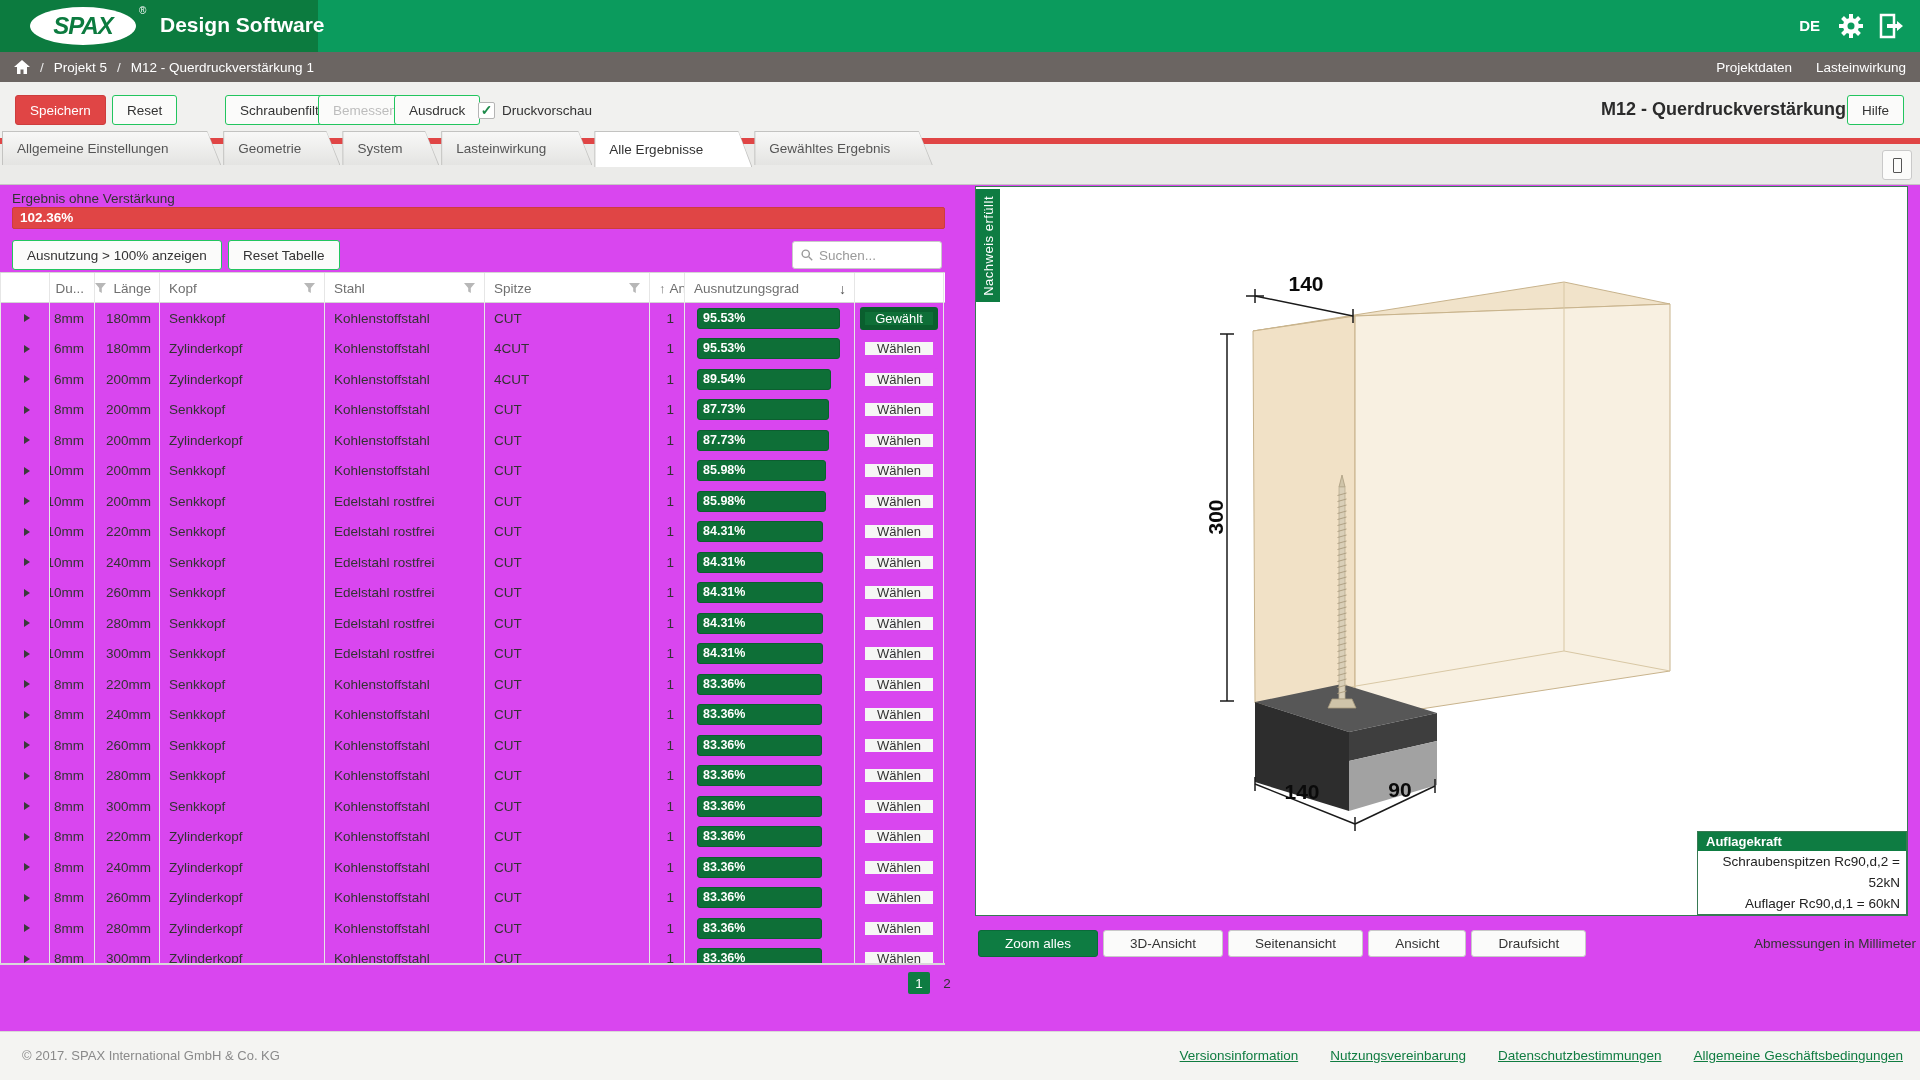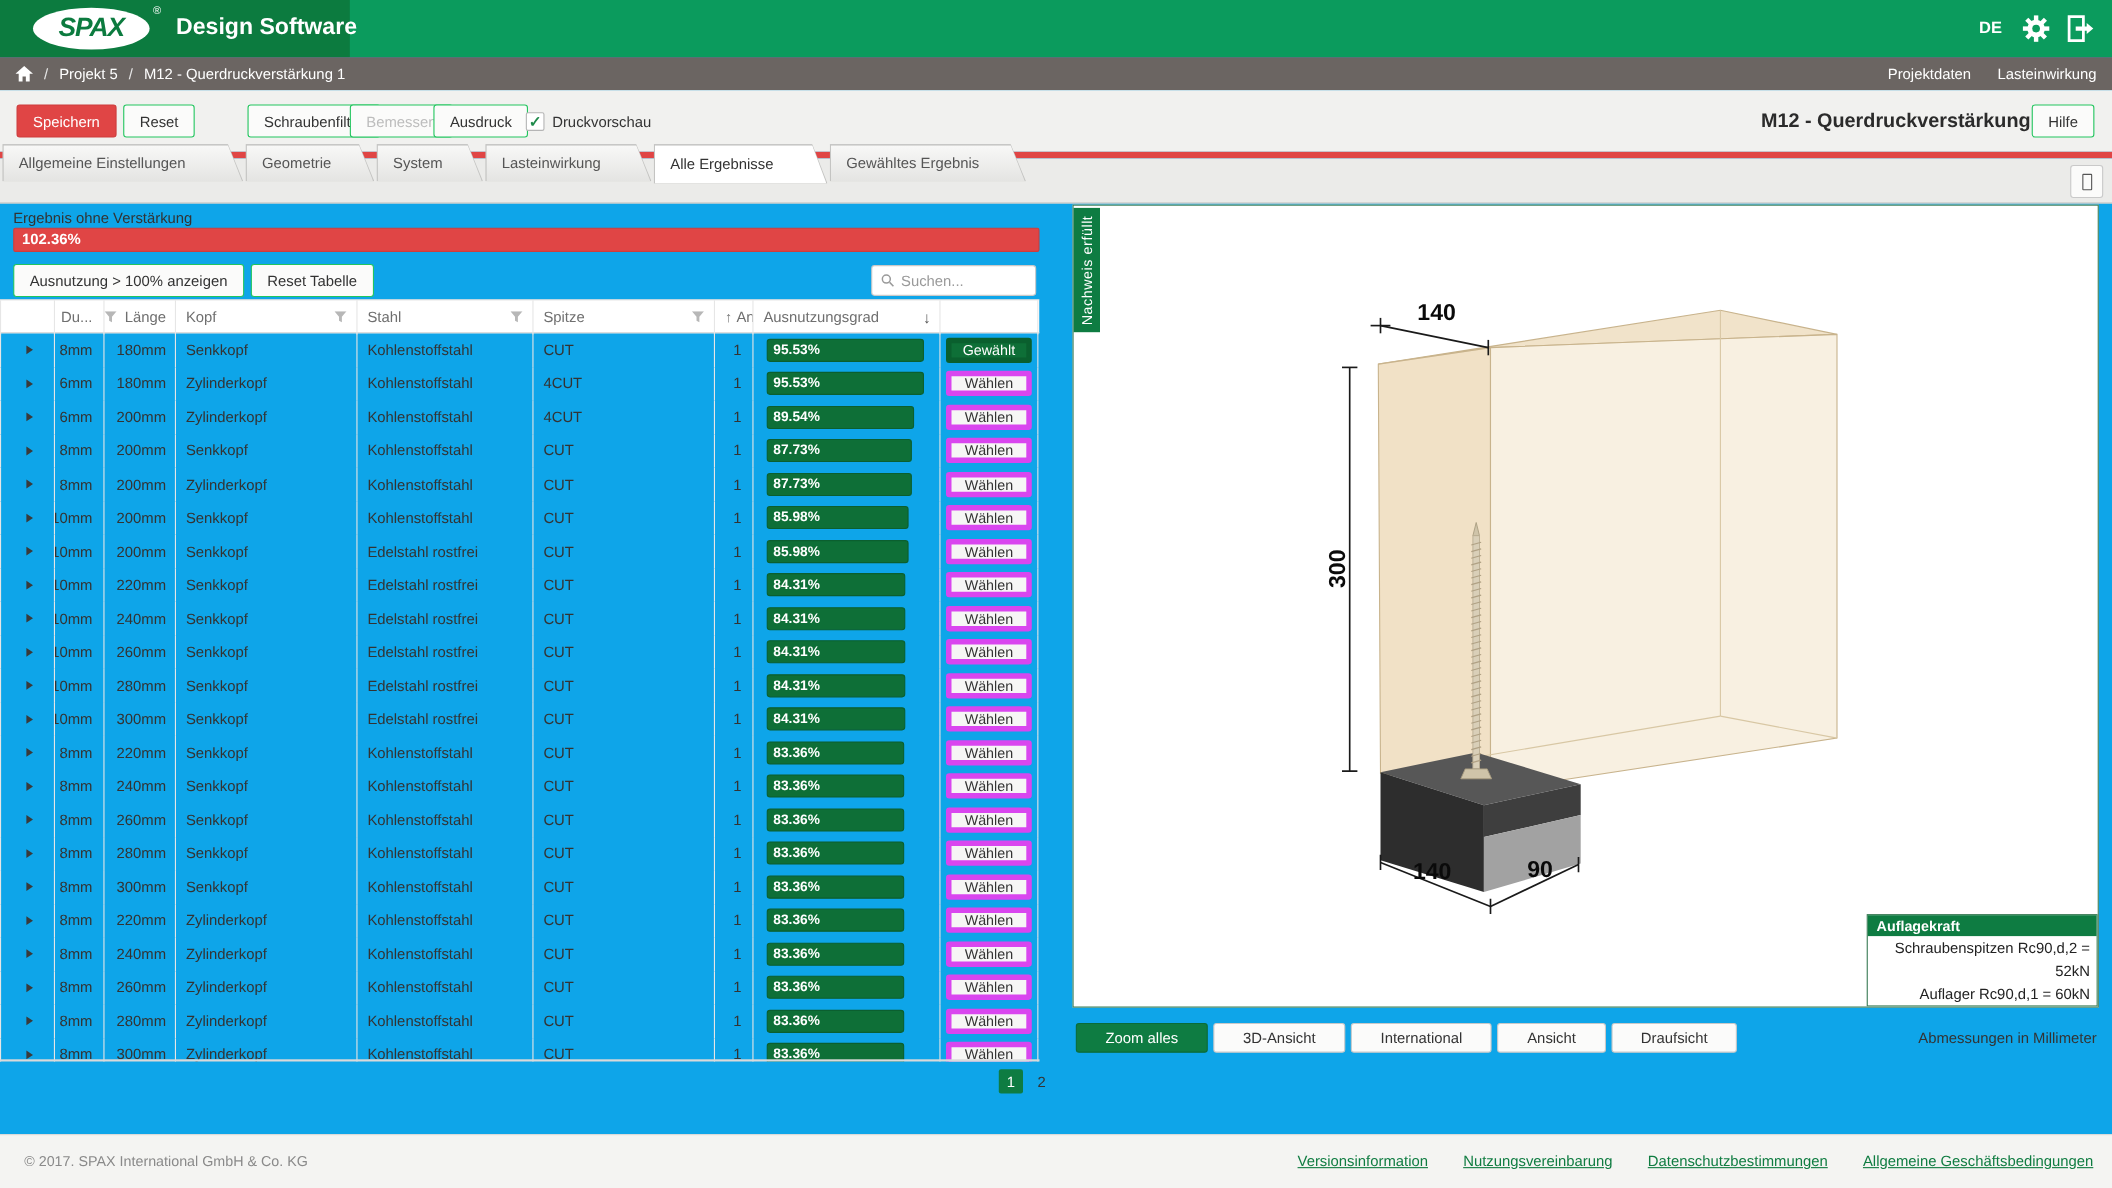--- a/index.html
+++ b/index.html
@@ -1,19 +1,19 @@
 <!DOCTYPE html>
 <html><head>
 <meta charset="utf-8">
 <style>
   * { margin:0; padding:0; box-sizing:border-box; }
   html,body { background:#888; }
   .app {
     position:relative; width:1920px; height:1080px; overflow:hidden;
-    background:#0ea5e9; font-family:"Liberation Sans", sans-serif; color:#333;
+    background:#d946ef; font-family:"Liberation Sans", sans-serif; color:#333;
   }
   
   .hdr { position:absolute; left:0; top:0; width:1920px; height:52px; background:#0b9b5d; }
   .hdr-dark { position:absolute; left:0; top:0; width:318px; height:52px; background:#0c7b3f; }
   .logo { position:absolute; left:30px; top:7px; width:106px; height:38px; background:#fff;
           border-radius:50%; display:flex; align-items:center; justify-content:center; }
   .logo span { color:#0c7b3f; font-weight:bold; font-style:italic; font-size:24px; letter-spacing:-1px; }
   .logo-reg { position:absolute; left:139px; top:5px; color:#fff; font-size:10px; }
   .hdr-product { position:absolute; left:160px; top:13px; color:#fff; font-weight:bold; font-size:21px; }
   .hdr-lang { position:absolute; right:100px; top:17px; color:#fff; font-weight:bold; font-size:15px; }
@@ -94,21 +94,21 @@
            display:flex; align-items:center; justify-content:center; }
   .badge span { writing-mode:vertical-rl; transform:rotate(180deg); color:#fff; font-size:13px; letter-spacing:.5px; }
   .support-box { position:absolute; right:0; bottom:0; width:210px; border:1px solid #377a53; background:#fff; }
   .support-box .sb-hdr { height:19px; background:#0e7c42; color:#fff; font-weight:bold; font-size:13px;
            display:flex; align-items:center; padding-left:8px; }
   .support-box .sb-line { text-align:right; padding-right:6px; font-size:13.5px; color:#222; line-height:21px; }
   .viewer-actions { position:absolute; left:978px; top:930px; display:flex; gap:5px; }
   .vbtn { height:27px; display:inline-flex; align-items:center; padding:0 26px; background:#fbfbfa;
           border:1px solid #c9c9c9; border-radius:3px; font-size:13.5px; color:#333; }
   .vbtn.green { background:#0e7c42; border-color:#0a6b39; color:#fff; }
-  .dim-note { position:absolute; right:14px; top:936px; font-size:13.5px; color:#333; }
+  .dim-note { position:absolute; right:4px; top:936px; font-size:13.5px; color:#333; }
   
   .footer { position:absolute; left:0; top:1031px; width:1920px; height:49px; background:#f4f4f2;
             border-top:1px solid #d9d9d7; }
   .foot-copy { position:absolute; left:22px; top:16px; font-size:13px; color:#8a8a8a; }
   .foot-links { position:absolute; right:17px; top:16px; display:flex; gap:32px; }
   .foot-links span { color:#0f7c41; font-size:13.5px; text-decoration:underline; }
 </style>
 </head>
 <body>
 
@@ -720,21 +720,21 @@
     </div>
     <div class="support-box">
       <div class="sb-hdr">Auflagekraft</div>
       <div class="sb-line">Schraubenspitzen Rc90,d,2 = 52kN</div>
       <div class="sb-line">Auflager Rc90,d,1 = 60kN</div>
     </div>
   </div>
   <div class="viewer-actions" id="viewer-actions">
       <div class="vbtn green">Zoom alles</div>
       <div class="vbtn">3D-Ansicht</div>
-      <div class="vbtn">International</div>
+      <div class="vbtn">Seitenansicht</div>
       <div class="vbtn">Ansicht</div>
       <div class="vbtn">Draufsicht</div>
     </div>
   <div class="dim-note">Abmessungen in Millimeter</div>
 
   <div class="footer">
     <div class="foot-copy">© 2017. SPAX International GmbH &amp; Co. KG</div>
     <div class="foot-links" id="foot-links">
         <span>Versionsinformation</span>
         <span>Nutzungsvereinbarung</span>

